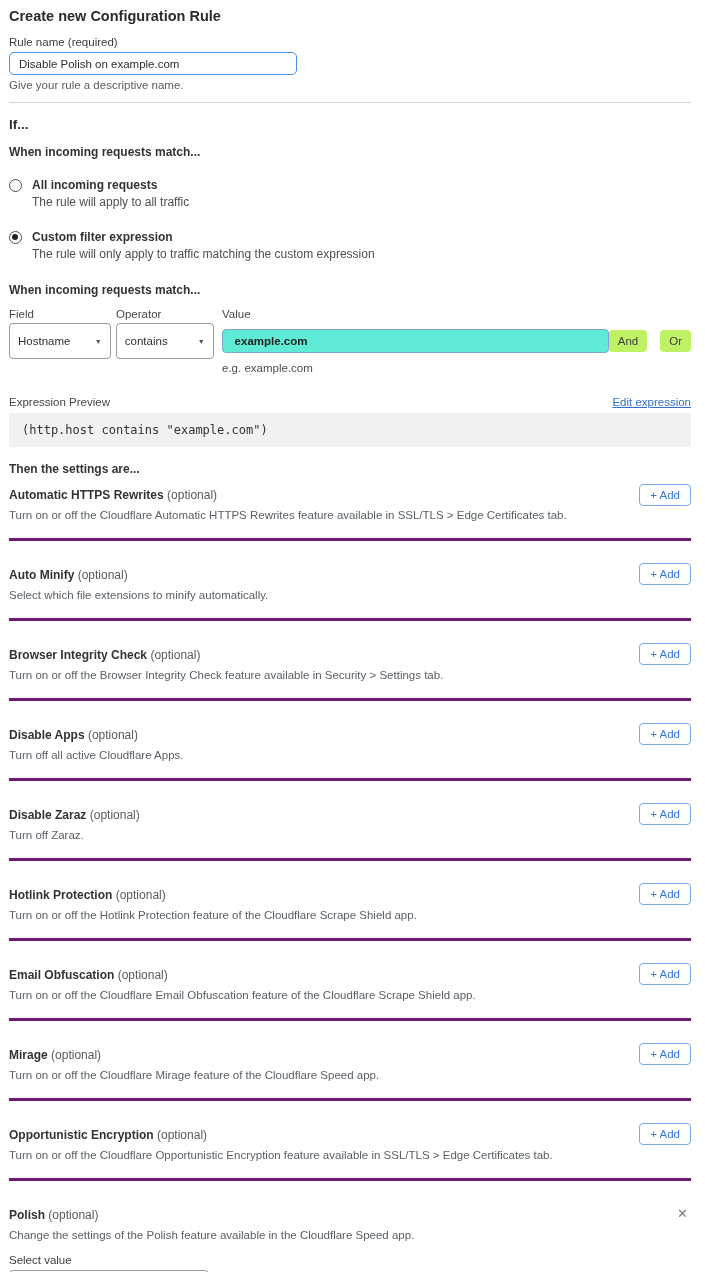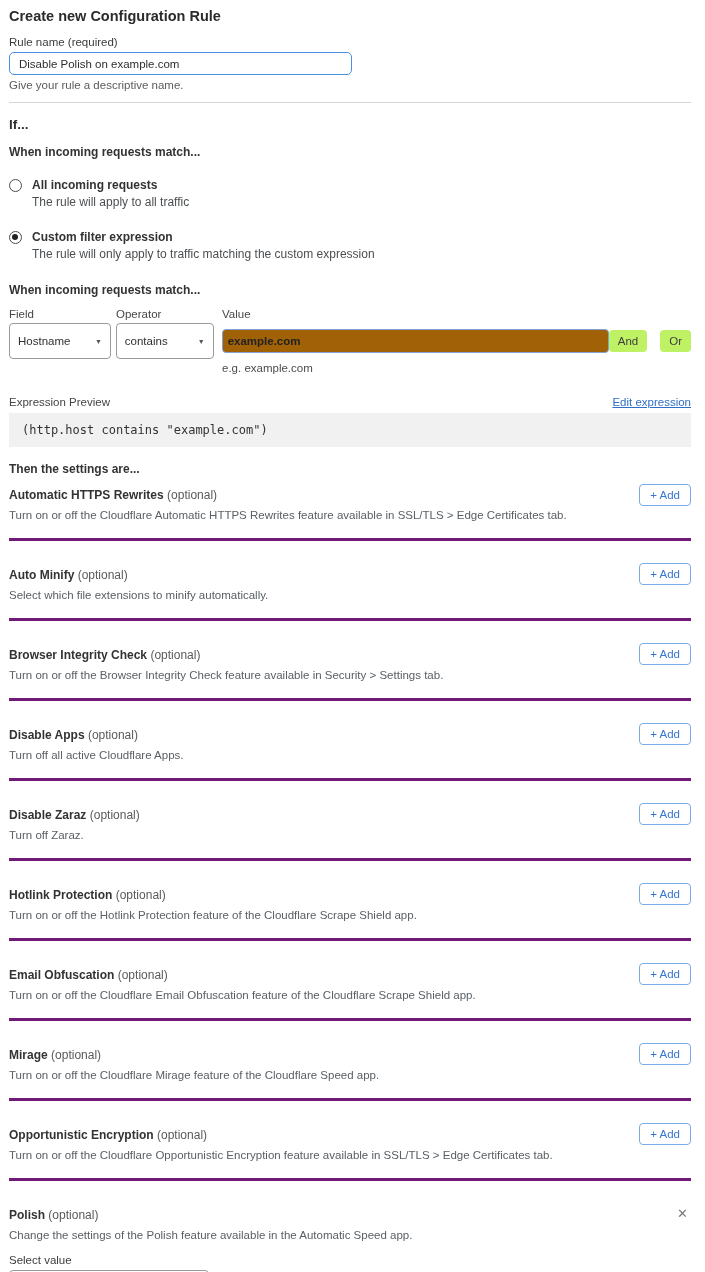--- a/index.html
+++ b/index.html
@@ -10,21 +10,21 @@
     color: #36393a;
     font-size: 12px;
   }
   .page { padding: 8px 14px 0 9px; }
 
   .page-title { font-size: 14.5px; font-weight: bold; color: #2b2b2b; }
 
   .field-label { margin-top: 12px; font-size: 11.5px; color: #3c3c3c; }
   .rule-name-input {
     margin-top: 4px;
-    width: 343px; height: 23px;
+    width: 288px; height: 23px;
     border: 1px solid #4a90e2; border-radius: 5px;
     padding: 0 9px; font-size: 11.5px; color: #2e2e2e;
     font-family: "Liberation Sans", sans-serif;
     background: #fff; outline: none; display: block;
   }
   .helper { margin-top: 4px; font-size: 11.5px; color: #5b5b5b; }
 
   .divider { margin-top: 11px; border: none; border-top: 1px solid #d5d5d5; height: 0; }
 
   .if-heading { margin-top: 14px; font-size: 13.5px; font-weight: bold; color: #2f2f2f; }
@@ -53,21 +53,21 @@
     height: 24px; border: 1px solid #9a9a9a; border-radius: 4px; background: #fff;
     display: flex; align-items: center; justify-content: space-between;
     padding: 17px 8px; font-size: 11.5px; color: #303030; cursor: pointer;
   }
   .select-field { width: 102px; margin-right: 5px; }
   .select-operator { width: 98px; margin-right: 8px; }
   .caret { font-size: 7px; color: #555; line-height: 1; }
   .value-input {
     width: 388px; height: 24px; 
     border: 1px solid #7fa3d4; border-radius: 4px;
-    background: #a16207; padding: 0 5px;
+    background: #5eead4; padding: 0 12px;
     font-size: 11.5px; font-weight: bold; color: #222;
     font-family: "Liberation Sans", sans-serif; outline: none;
   }
   .gray-btn {
     height: 22px; border: none; border-radius: 4px; background: #bef264;
     color: #3e3e3e; font-size: 11.5px; padding: 0 9px; cursor: pointer;
     font-family: "Liberation Sans", sans-serif;
   }
   .gray-btn.and { margin-right: 13px; }
   .value-helper { margin-top: 3px; margin-left: 213px; font-size: 11.5px; color: #4c4c4c; }
@@ -251,21 +251,21 @@
     <button class="add-btn">+ Add</button>
   </div>
 </div>
 
   <div class="polish-row">
     <span class="close-icon">✕</span>
     <div class="setting-name">
       <b>Polish</b>
       <span class="setting-optional">(optional)</span>
     </div>
-    <div class="setting-desc">Change the settings of the Polish feature available in the Automatic Speed app.</div>
+    <div class="setting-desc">Change the settings of the Polish feature available in the Cloudflare Speed app.</div>
     <div class="polish-select-label">Select value</div>
     <div class="select-box polish-select">
       <span>Off</span>
       <span class="caret">▼</span>
     </div>
   </div>
 
 </div>
 
 </body></html>

